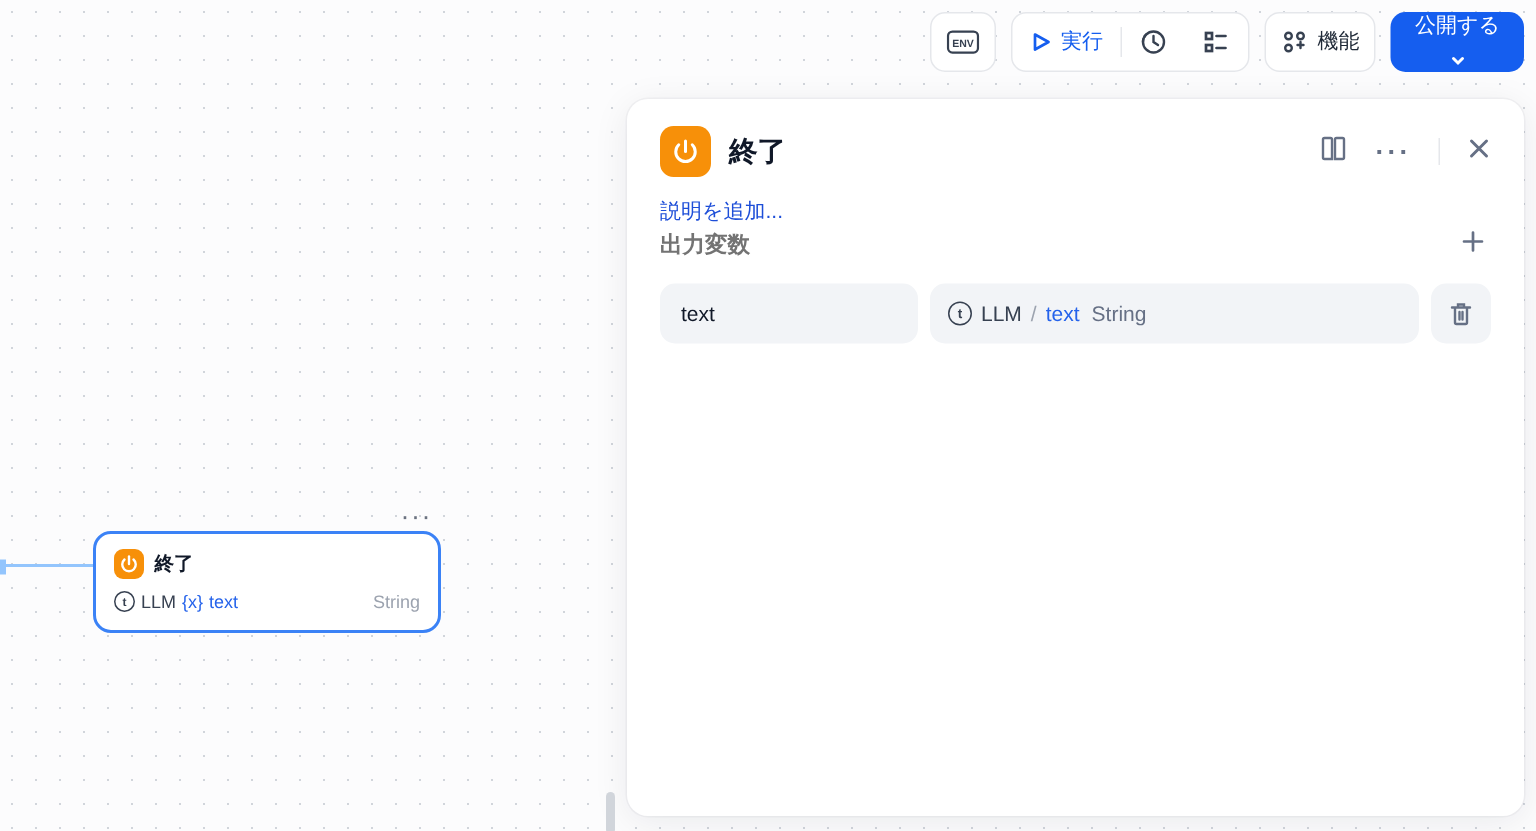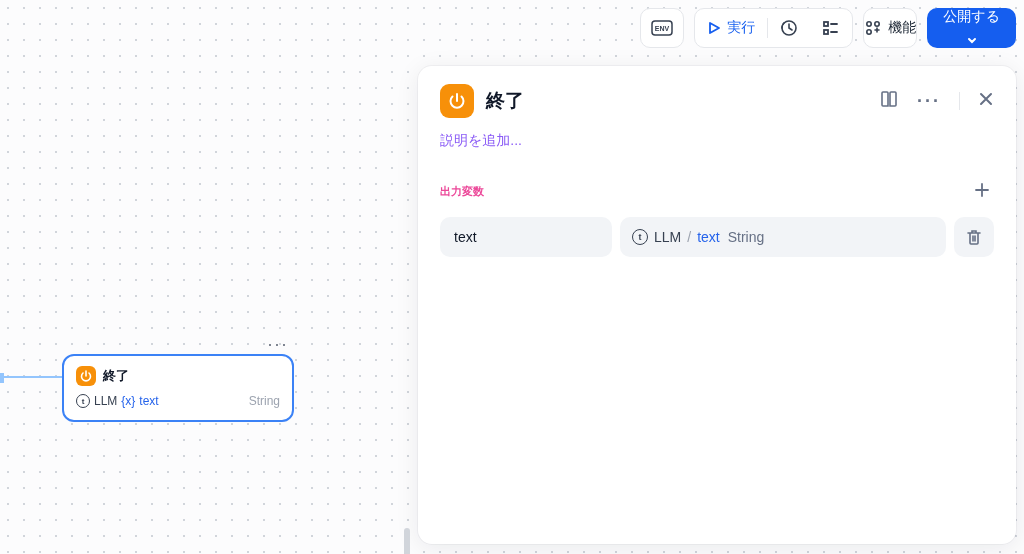--- a/index.html
+++ b/index.html
@@ -21,21 +21,21 @@
     .toolbar {
       position: absolute;
       top: 8px;
       right: 8px;
       display: flex;
       gap: 10px;
       align-items: flex-start;
     }
     .toolbar-btn {
       height: 40px;
-      padding: 0 0;
+      padding: 0 10px;
       background: #fff;
       border: 1px solid #e5e7eb;
       border-radius: 10px;
       display: flex;
       align-items: center;
       gap: 6px;
       font-size: 14px;
       font-weight: 500;
       color: #1f2937;
       cursor: pointer;
@@ -201,33 +201,32 @@
       color: #667085;
     }
     .panel-actions > * { cursor: pointer; }
     .panel-action-divider {
       width: 1px;
       height: 18px;
       background: #e5e7eb;
     }
     .panel-desc {
       font-size: 14px;
-      color: #8b5cf6;
-      margin-bottom: 28px;
+      color: #1d4ed8;
     }
     .section-header {
       display: flex;
       align-items: center;
       justify-content: space-between;
       margin-bottom: 12px;
     }
     .section-title {
-      font-size: 11px;
+      font-size: 15px;
       font-weight: 600;
-      color: #ec4899;
+      color: #737373;
     }
     .plus-btn {
       font-size: 20px;
       color: #667085;
       cursor: pointer;
       padding: 2px 4px;
     }
     .var-row {
       display: flex;
       align-items: center;

